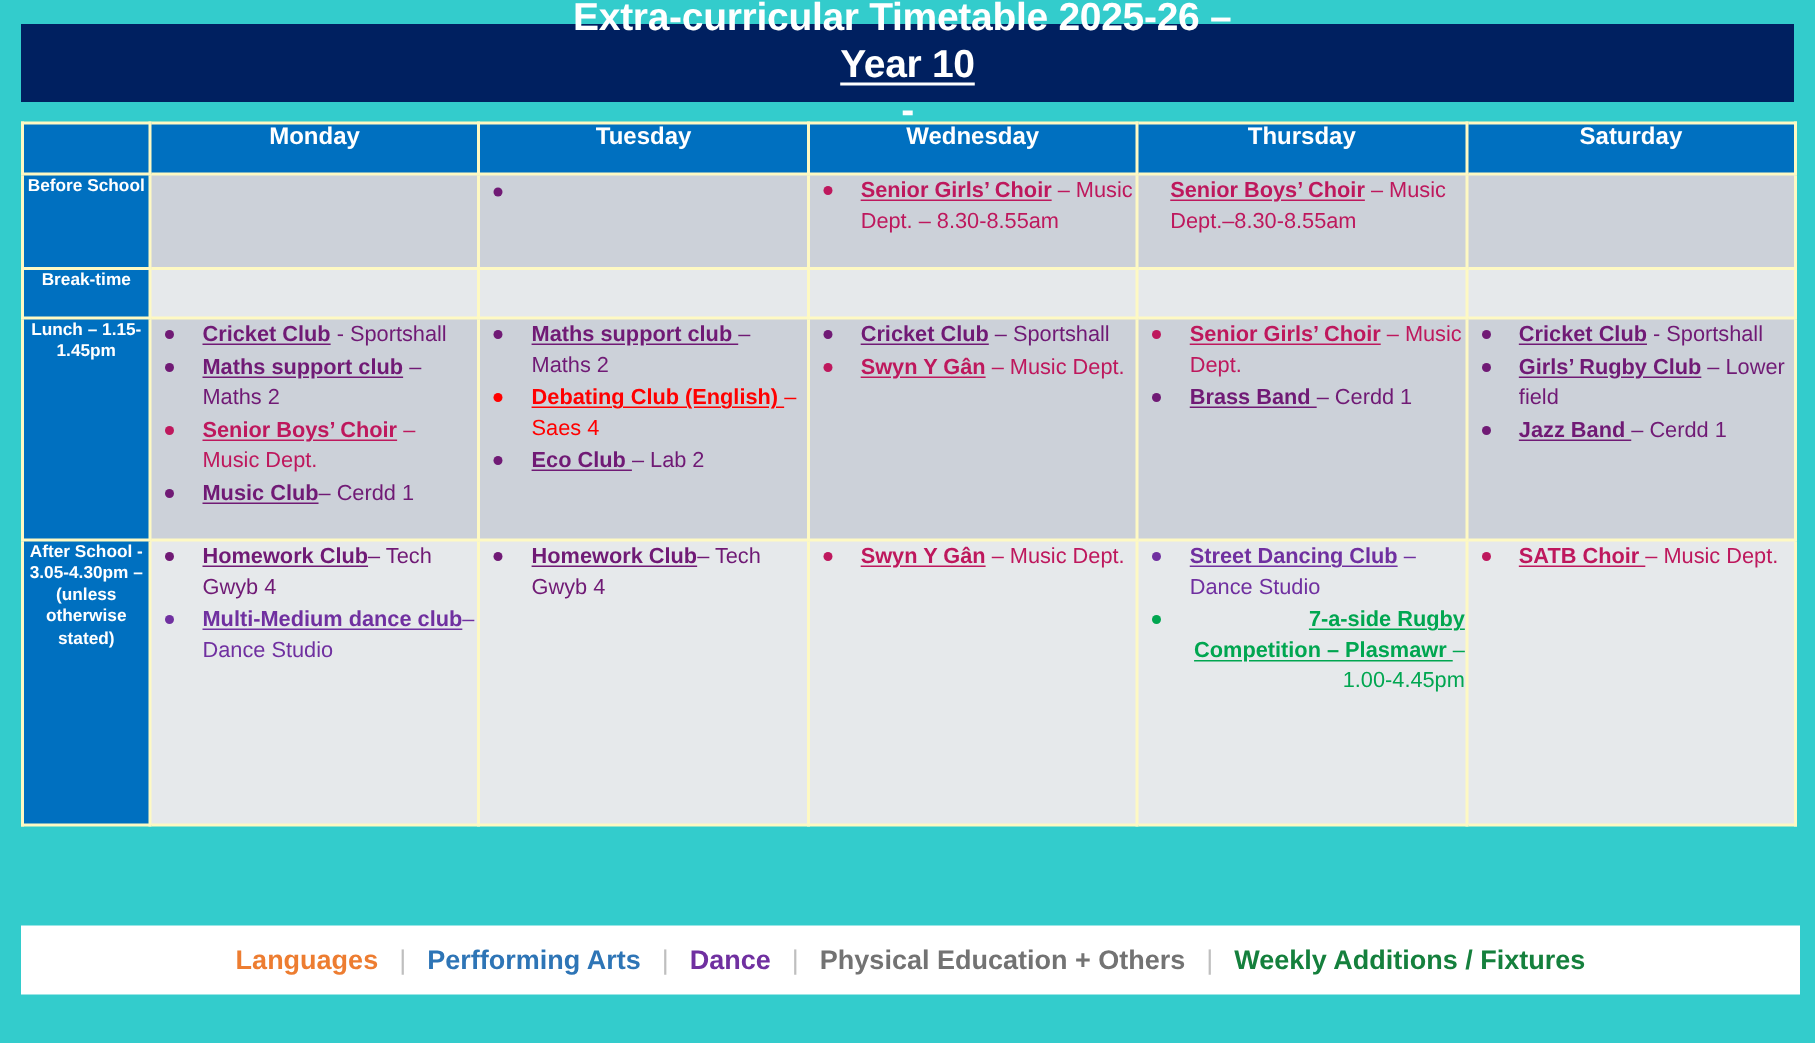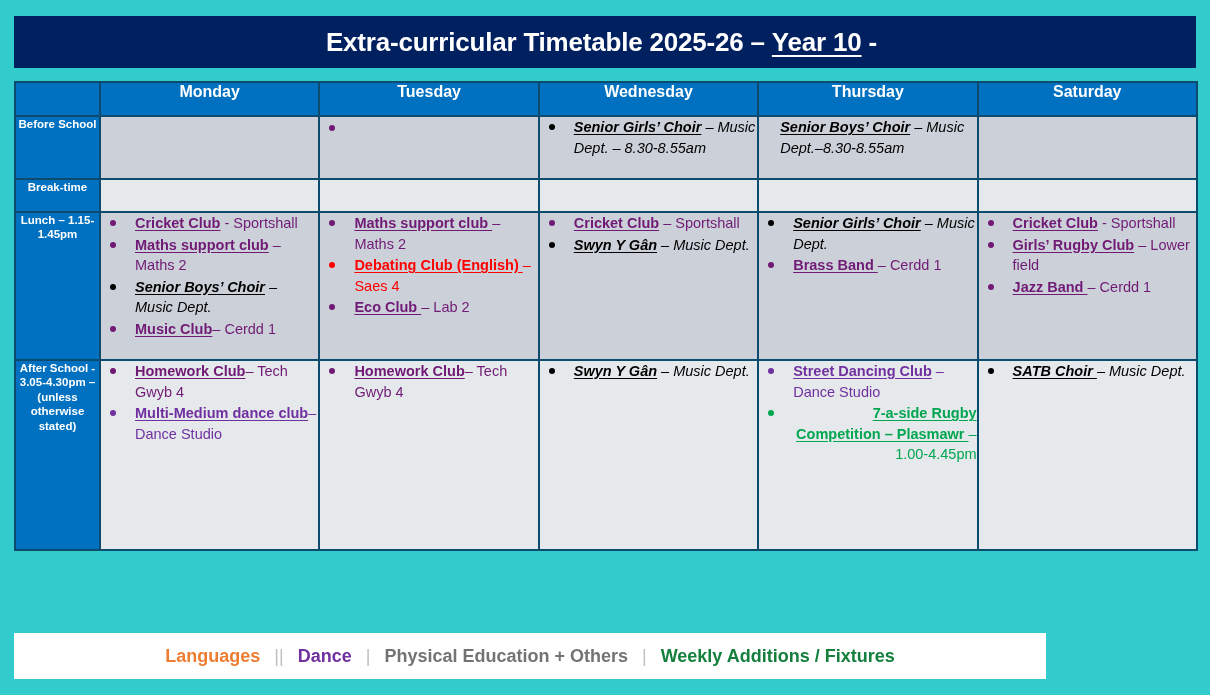--- a/index.html
+++ b/index.html
@@ -13,31 +13,32 @@
 
   
   .title-bar {
     position: absolute; left: 14px; top: 16px; width: 1182px; height: 52px;
     background: #002060;
     display: flex; align-items: center; justify-content: center;
     color: #ffffff;
     font-size: 26px; font-weight: bold;
     letter-spacing: -0.2px;
     white-space: pre;
+    flex-direction: column;
   }
   .title-bar .seg { white-space: pre; }
   .title-bar .underlined { text-decoration: underline; text-underline-offset: 4px; }
 
   
   .tt {
     position: absolute; left: 14px; top: 81px; width: 1182px;
     border-collapse: collapse;
     table-layout: fixed;
   }
-  .tt td, .tt th { border: 2px solid #0c4a6e; vertical-align: top; padding: 0; margin-left: 42px; }
+  .tt td, .tt th { border: 2px solid #fef9c3; vertical-align: top; padding: 0; margin-left: 42px; }
 
   col.c-label { width: 85px; }
   col.c-day   { width: 219.4px; }
 
   .day-head {
     background: #0070C0; color: #ffffff;
     font-size: 16px; font-weight: bold;
     text-align: center; vertical-align: middle;
     height: 34px;
     padding: 4px 0;
@@ -73,28 +74,28 @@
   ul.items li .bullet {
     position: absolute; left: 9px; top: 7px;
     width: 6px; height: 6px; border-radius: 50%;
     background: currentColor;
   }
   .nm { font-weight: bold; text-decoration: underline; text-underline-offset: 2px; }
   .loc { font-weight: normal; }
 
   
   .cat-pe    { color: #701a75; }
-  .cat-perf  { color: #000000; font-style: italic; }
+  .cat-perf  { color: #be185d; }
   .cat-lang  { color: #FF0000; }
   .cat-dance { color: #7030A0; }
   .cat-week  { color: #00A650; text-align: right; }
 
   
   .legend {
-    position: absolute; left: 14px; top: 633px; width: 1032px; height: 46px;
+    position: absolute; left: 14px; top: 617px; width: 1186px; height: 46px;
     background: #ffffff;
     display: flex; align-items: center; justify-content: center;
     gap: 0px;
   }
   .legend .key {
     font-size: 18px; font-weight: bold;
     padding: 0 14px;
     white-space: nowrap;
   }
   .legend .sep { color: #BFBFBF; font-size: 18px; }
@@ -243,20 +244,21 @@
               <li class="cat-perf"><span class="bullet"></span><span class="nm">SATB Choir </span><span class="loc">– Music Dept.</span></li>
             </ul>
           </td>
       </tr>
     </tbody>
   </table>
 
   <div class="legend">
       <span class="key k-lang">Languages</span>
       <span class="sep">|</span>
+      <span class="key k-perf">Perfforming Arts</span>
       <span class="sep">|</span>
       <span class="key k-dance">Dance</span>
       <span class="sep">|</span>
       <span class="key k-pe">Physical Education + Others</span>
       <span class="sep">|</span>
       <span class="key k-week">Weekly Additions / Fixtures</span>
     </div>
 
 </div>
 

